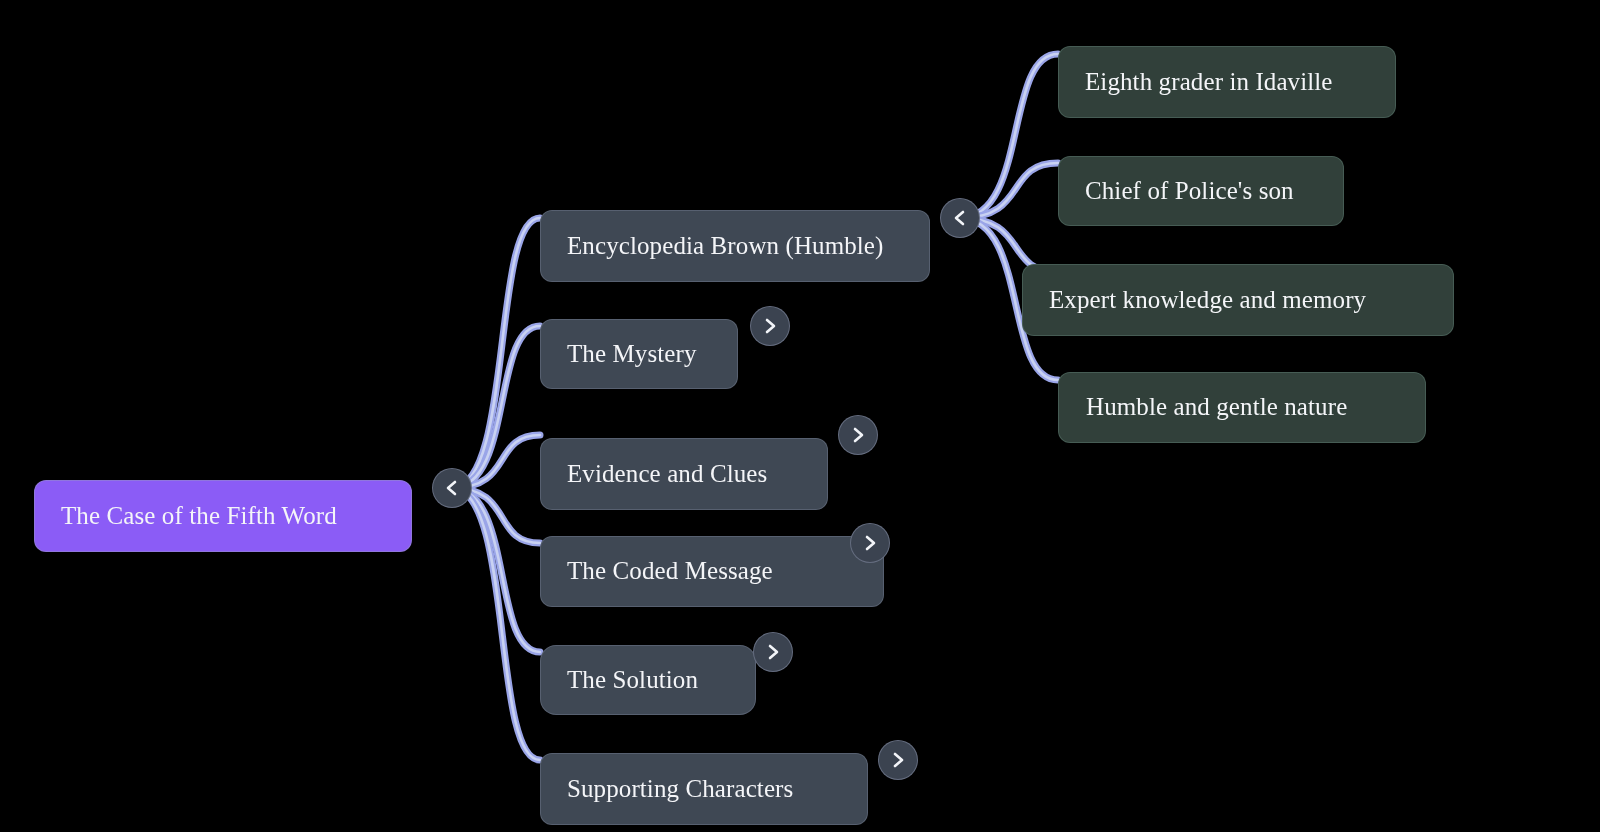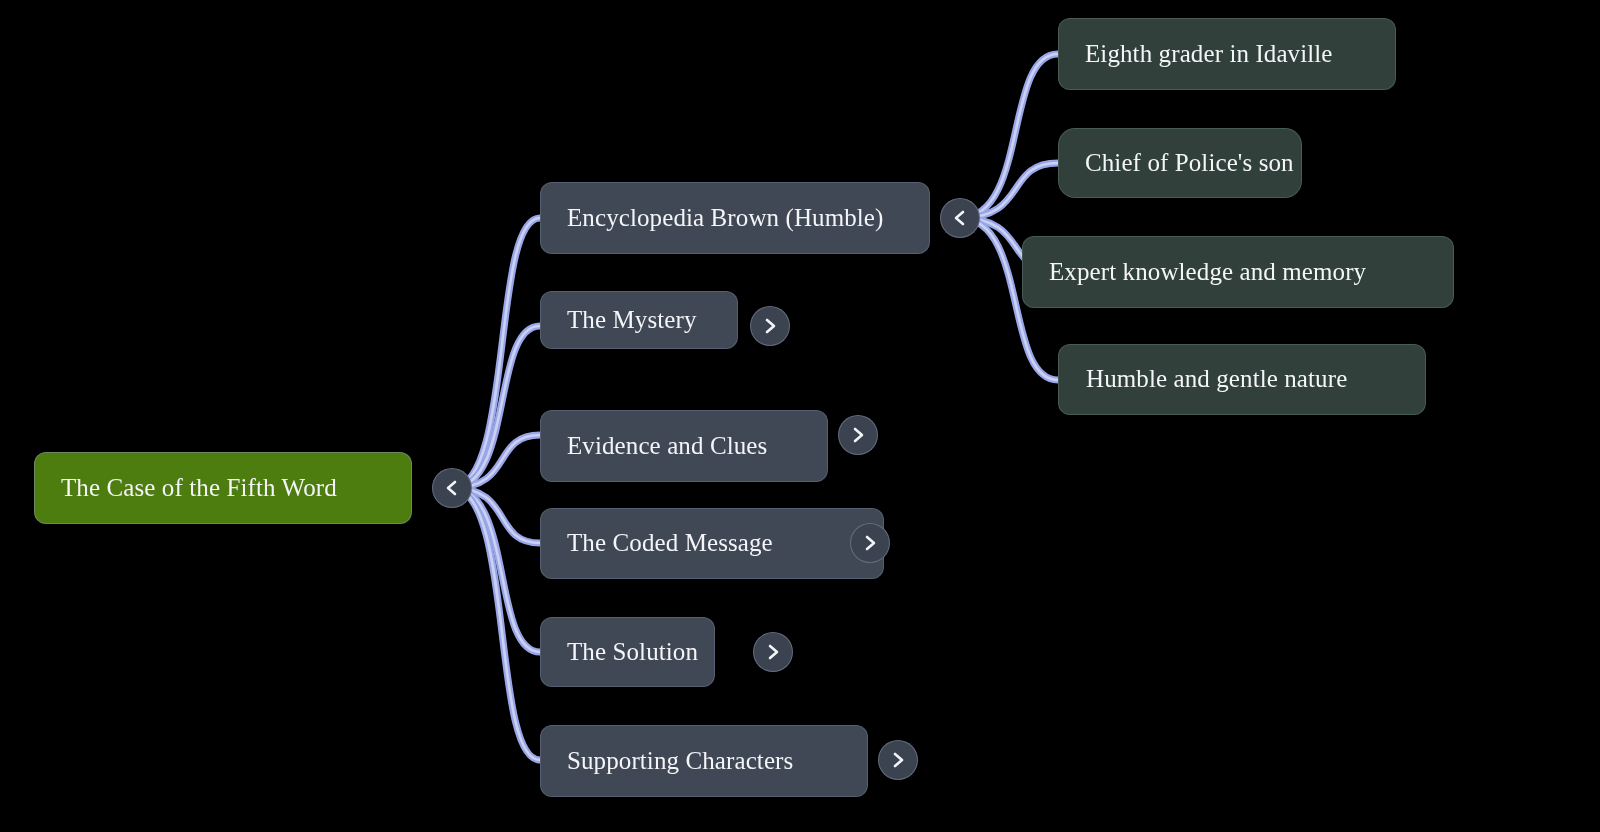--- a/index.html
+++ b/index.html
@@ -34,23 +34,24 @@
     display: flex;
     align-items: center;
     border-radius: 12px;
     color: #f4f5f8;
     font-size: 25px;
     line-height: 1.15;
     letter-spacing: 0.1px;
     padding: 0 26px;
     white-space: nowrap;
     border: 1px solid rgba(160,168,210,0.30);
+    margin-top: 28px;
   }
   .node-root {
-    background: #4d7c0f;
+    background: #8b5cf6;
     border-color: rgba(150,152,190,0.45);
   }
   .node-branch {
     background: #3f4854;
     border-color: rgba(140,150,172,0.32);
   }
   .node-leaf {
     background: #31403a;
     border-color: rgba(120,160,146,0.30);
   }
@@ -118,21 +119,21 @@
         </svg>
       </div>
       <div class="node node-branch" style="left: 540px; top: 182px; width: 390px; height: 72px;">
         <span>Encyclopedia Brown (Humble)</span>
       </div>
       <div class="toggle" style="left: 940px; top: 198px;">
         <svg viewBox="0 0 20 20">
           <path d="M 13 4 L 6 10 L 13 16"></path>
         </svg>
       </div>
-      <div class="node node-branch" style="left: 540px; top: 291px; width: 198px; height: 58px;">
+      <div class="node node-branch" style="left: 540px; top: 291px; width: 198px; height: 70px;">
         <span>The Mystery</span>
       </div>
       <div class="toggle" style="left: 750px; top: 306px;">
         <svg viewBox="0 0 20 20">
           <path d="M 7 4 L 14 10 L 7 16"></path>
         </svg>
       </div>
       <div class="node node-branch" style="left: 540px; top: 410px; width: 288px; height: 72px;">
         <span>Evidence and Clues</span>
       </div>
@@ -142,40 +143,40 @@
         </svg>
       </div>
       <div class="node node-branch" style="left: 540px; top: 508px; width: 344px; height: 71px;">
         <span>The Coded Message</span>
       </div>
       <div class="toggle" style="left: 850px; top: 523px;">
         <svg viewBox="0 0 20 20">
           <path d="M 7 4 L 14 10 L 7 16"></path>
         </svg>
       </div>
-      <div class="node node-branch" style="left: 540px; top: 617px; width: 175px; height: 70px;">
+      <div class="node node-branch" style="left: 540px; top: 617px; width: 216px; height: 70px; border-radius: 16px;">
         <span>The Solution</span>
       </div>
       <div class="toggle" style="left: 753px; top: 632px;">
         <svg viewBox="0 0 20 20">
           <path d="M 7 4 L 14 10 L 7 16"></path>
         </svg>
       </div>
       <div class="node node-branch" style="left: 540px; top: 725px; width: 328px; height: 72px; font-family: Liberation Serif, serif;">
         <span>Supporting Characters</span>
       </div>
       <div class="toggle" style="left: 878px; top: 740px;">
         <svg viewBox="0 0 20 20">
           <path d="M 7 4 L 14 10 L 7 16"></path>
         </svg>
       </div>
       <div class="node node-leaf" style="left: 1058px; top: 18px; width: 338px; height: 72px;">
         <span>Eighth grader in Idaville</span>
       </div>
-      <div class="node node-leaf" style="left: 1058px; top: 128px; width: 244px; height: 70px; border-radius: 17px;">
+      <div class="node node-leaf" style="left: 1058px; top: 128px; width: 286px; height: 70px;">
         <span>Chief of Police's son</span>
       </div>
       <div class="node node-leaf" style="left: 1022px; top: 236px; width: 432px; height: 72px;">
         <span>Expert knowledge and memory</span>
       </div>
       <div class="node node-leaf" style="left: 1058px; top: 344px; width: 368px; height: 71px; padding-left: 27px;">
         <span>Humble and gentle nature</span>
       </div>
     </div>
 

